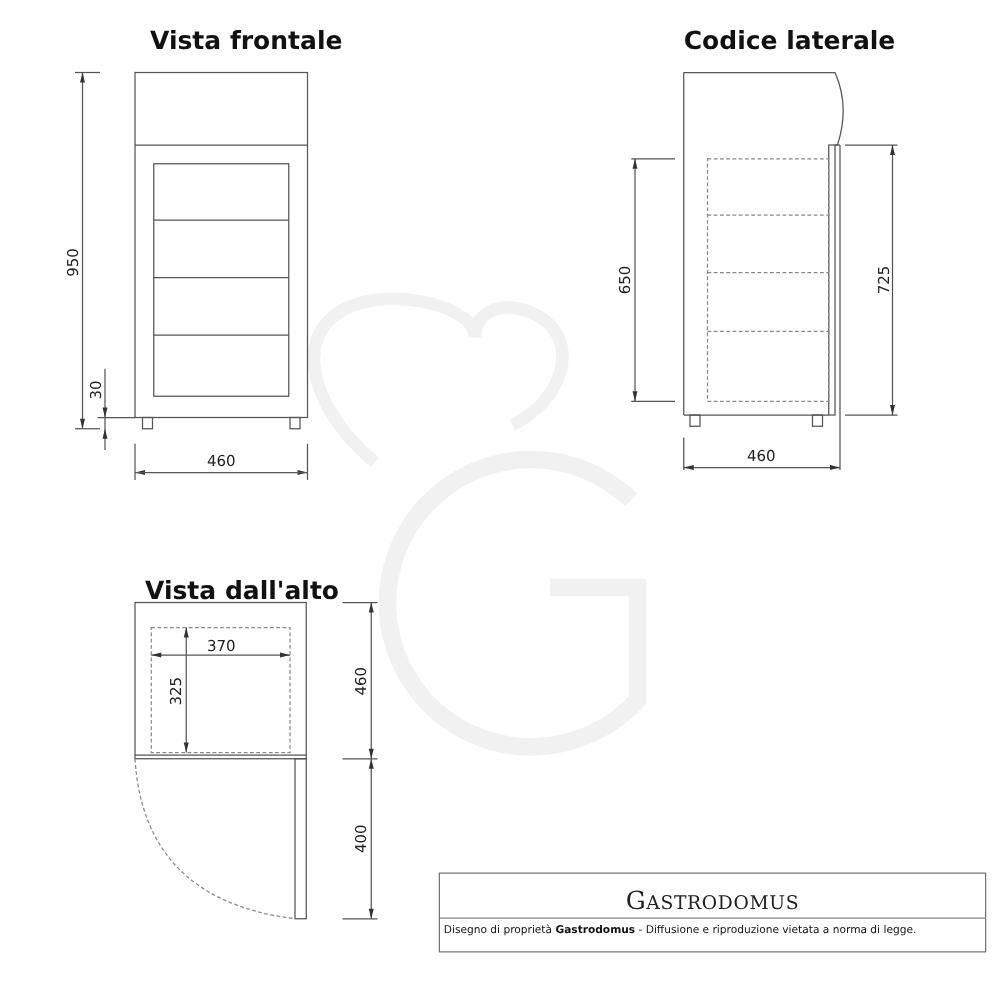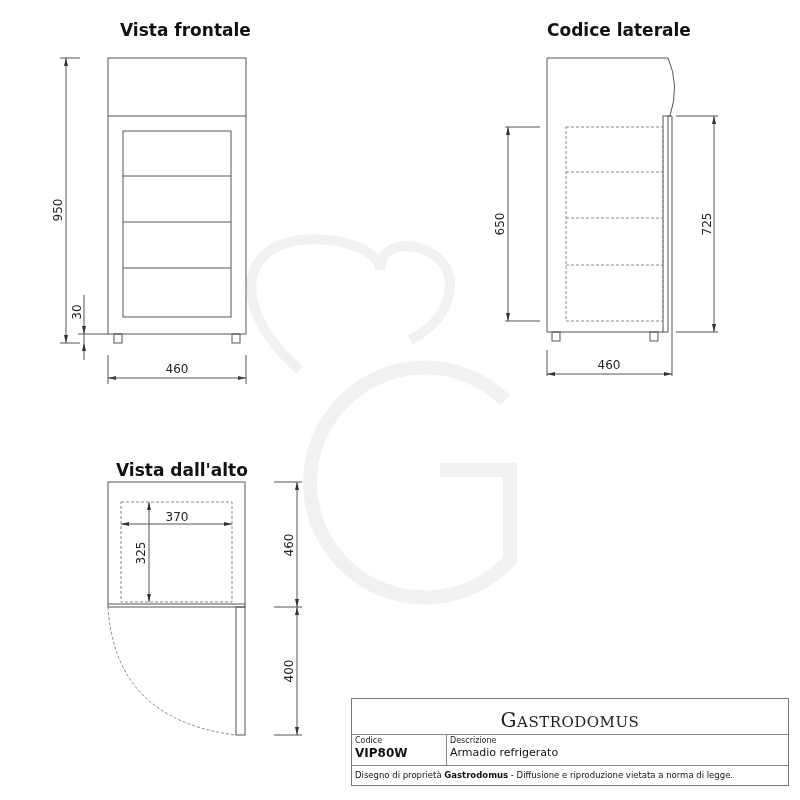--- a/index.html
+++ b/index.html
@@ -1,20 +1,20 @@
 <!DOCTYPE html>
 <html><head>
 <meta charset="utf-8">
 <style>
   html, body { margin:0; padding:0; background:#ffffff; }
   body { width:800px; height:800px; position:relative; overflow:hidden; font-family:"DejaVu Sans", sans-serif; }
-  .title { position:absolute; font-family:"DejaVu Sans", sans-serif; font-weight:bold; font-size:17px; color:#111; white-space:nowrap; }
+  .title { position:absolute; font-family:"DejaVu Sans", sans-serif; font-weight:bold; font-size:20px; color:#111; white-space:nowrap; }
   svg.drawing { position:absolute; left:0; top:0; }
   .dim { font-family:"DejaVu Sans", sans-serif; font-size:12px; fill:#222; }
-  .tb { position:absolute; left:351px; top:698px; width:438px; height:88px; border:1px solid #777; box-sizing:border-box; background:#fff; }
+  .tb { position:absolute; left:351px; top:698px; width:438px; height:64px; border:1px solid #777; box-sizing:border-box; background:#fff; }
   .tb-logo { height:36px; border-bottom:1px solid #888; display:flex; align-items:flex-end; justify-content:center; padding-bottom:2px; box-sizing:border-box; position:relative; }
   .tb-logo .brand { font-family:"DejaVu Serif", serif; font-size:15px; color:#222; letter-spacing:0.5px; }
   .tb-logo .brand .big { font-size:20px; }
   .tb-row { display:flex; height:31px; border-bottom:1px solid #888; box-sizing:border-box; }
   .tb-code { width:95px; border-right:1px solid #888; padding:1px 3px; box-sizing:border-box; }
   .tb-desc { flex:1; padding:1px 3px; box-sizing:border-box; }
   .tb-lbl { font-size:8px; color:#222; display:block; line-height:10px; }
   .tb-code-val { font-family:"DejaVu Sans", sans-serif; font-weight:bold; font-size:12px; color:#111; display:block; }
   .tb-desc-val { font-size:11px; color:#111; display:block; }
   .tb-foot { font-size:8.5px; color:#111; padding:4px 3px; white-space:nowrap; }
@@ -137,24 +137,14 @@
 </svg>
 
 <div class="title" style="left:120px; top:20px;">Vista frontale</div>
 <div class="title" style="left:547px; top:20px;">Codice laterale</div>
 <div class="title" style="left:116px; top:460px;">Vista dall'alto</div>
 
 <div class="tb">
   <div class="tb-logo">
     <span class="brand"><span class="big">G</span><span>ASTRODOMUS</span></span>
   </div>
-  <div class="tb-row">
-    <div class="tb-code">
-      <span class="tb-lbl">Codice</span>
-      <span class="tb-code-val">VIP80W</span>
-    </div>
-    <div class="tb-desc">
-      <span class="tb-lbl">Descrizione</span>
-      <span class="tb-desc-val">Armadio refrigerato</span>
-    </div>
-  </div>
   <div class="tb-foot"><span>Disegno di proprietà </span><b>Gastrodomus</b><span> - Diffusione e riproduzione vietata a norma di legge.</span></div>
 </div>
 
 </body></html>

